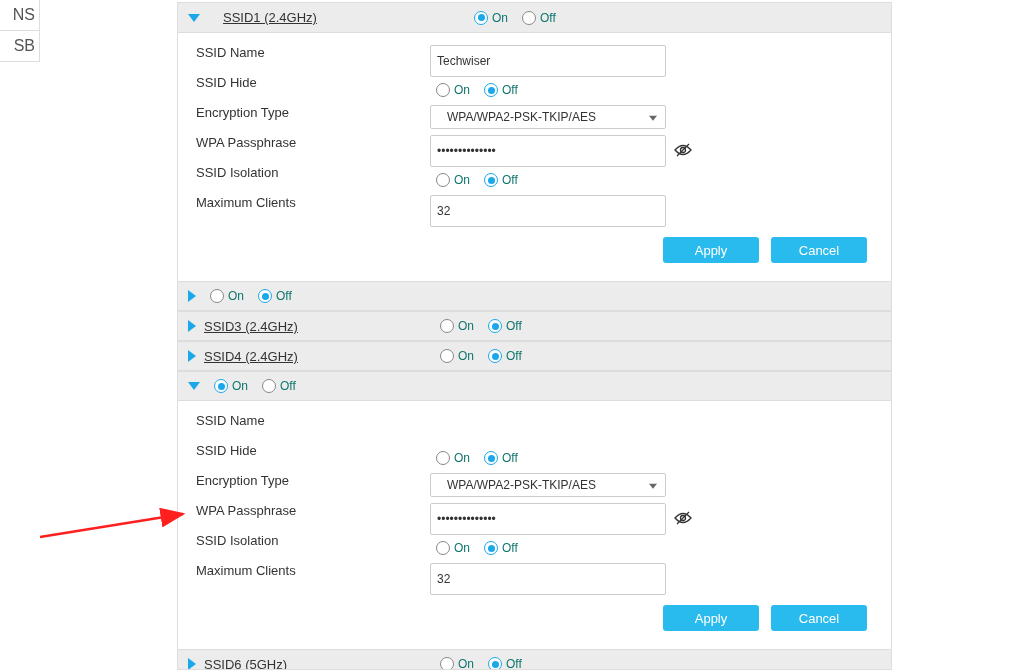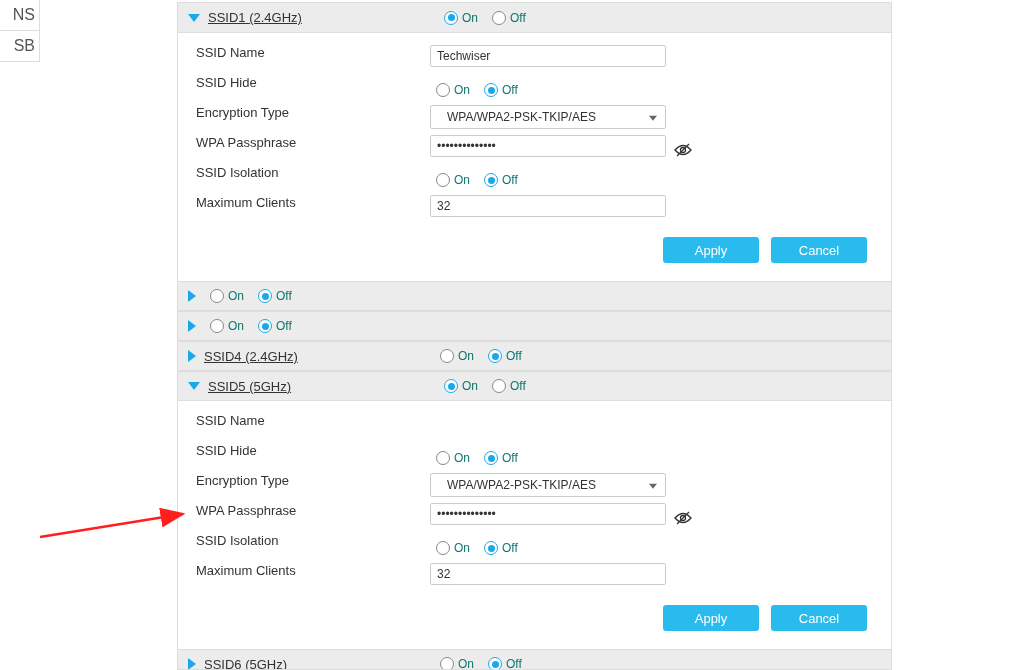--- a/index.html
+++ b/index.html
@@ -42,21 +42,21 @@
   }
   .section-header {
     background: #ececec;
     border-top: 1px solid #ddd;
     border-bottom: 1px solid #ddd;
     display: flex;
     align-items: center;
     height: 30px;
     padding: 0 10px;
   }
-  .section-header:first-child { border-top: none; }
+  .section-header:first-child { border-top: none; gap: 15px; }
   .triangle {
     display: inline-block;
     width: 0; height: 0;
     margin-right: 8px;
     flex-shrink: 0;
   }
   .triangle-down {
     border-left: 6px solid transparent;
     border-right: 6px solid transparent;
     border-top: 8px solid #1ba8ea;
@@ -109,21 +109,21 @@
     display: flex;
     height: 30px;
   }
   .row-label {
     width: 234px;
     font-size: 13px;
     color: #333;
   }
   .text-input {
     width: 236px;
-    height: 22px;
+    height: 32px;
     border: 1px solid #ccc;
     border-radius: 2px;
     padding: 0 6px;
     font-size: 12px;
     color: #333;
     background: #fff;
   }
   .select-input {
     width: 236px;
     height: 24px;
@@ -250,20 +250,21 @@
     <div class="radio-group">
       <span class="radio"></span>
       <span class="radio-label">On</span>
       <span class="radio checked"></span>
       <span class="radio-label">Off</span>
     </div>
   </div>
 
   <div class="section-header">
     <span class="triangle triangle-right"></span>
+    <span class="section-title">SSID3 (2.4GHz)</span>
     <div class="radio-group">
       <span class="radio"></span>
       <span class="radio-label">On</span>
       <span class="radio checked"></span>
       <span class="radio-label">Off</span>
     </div>
   </div>
 
   <div class="section-header">
     <span class="triangle triangle-right"></span>
@@ -271,21 +272,20 @@
     <div class="radio-group">
       <span class="radio"></span>
       <span class="radio-label">On</span>
       <span class="radio checked"></span>
       <span class="radio-label">Off</span>
     </div>
   </div>
 
   <div class="section-header">
     <span class="triangle triangle-down"></span>
-    <span class="section-title">SSID5 (5GHz)</span>
     <div class="radio-group">
       <span class="radio checked"></span>
       <span class="radio-label">On</span>
       <span class="radio"></span>
       <span class="radio-label">Off</span>
     </div>
   </div>
   <div class="section-body">
     <div class="row">
       <span class="row-label">SSID Name</span>

